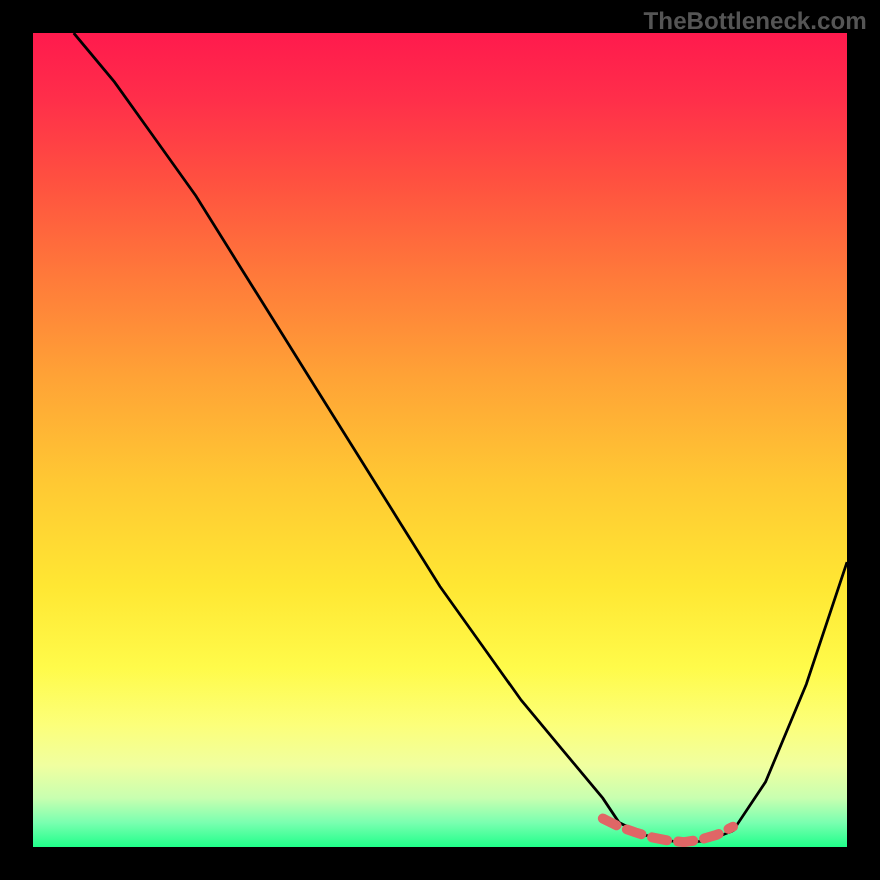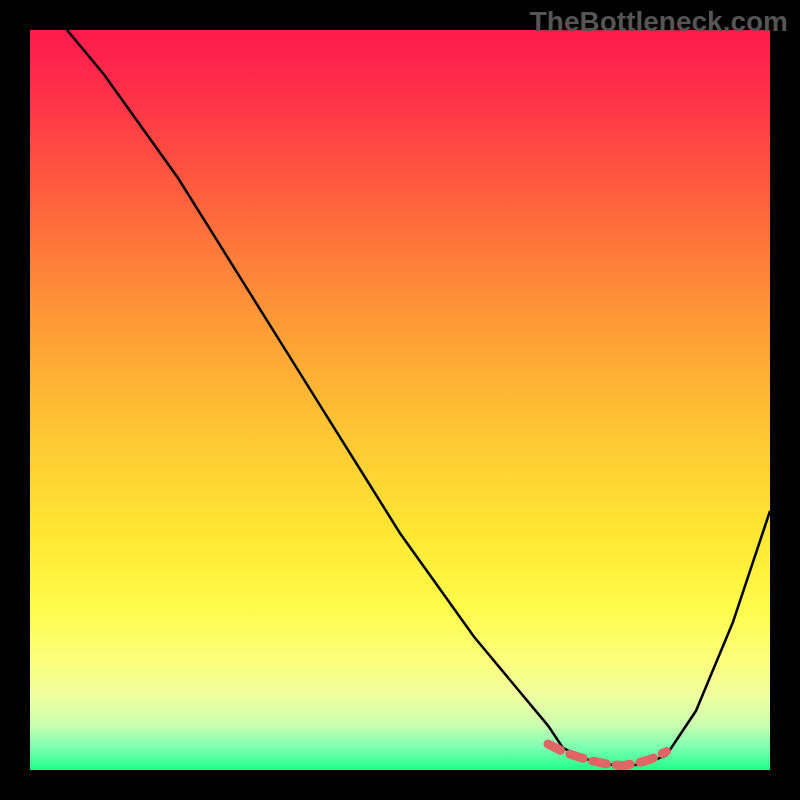--- a/index.html
+++ b/index.html
@@ -8,21 +8,21 @@
     height: 800px;
     background: #000;
     position: relative;
     font-family: Arial, sans-serif;
   }
   .watermark {
     position: absolute;
     top: 6px;
     right: 12px;
     color: #555;
-    font-size: 28px;
+    font-size: 22px;
     font-weight: bold;
     z-index: 10;
   }
   .plot-area {
     position: absolute;
     top: 30px;
     left: 30px;
     width: 740px;
     height: 740px;
   }

